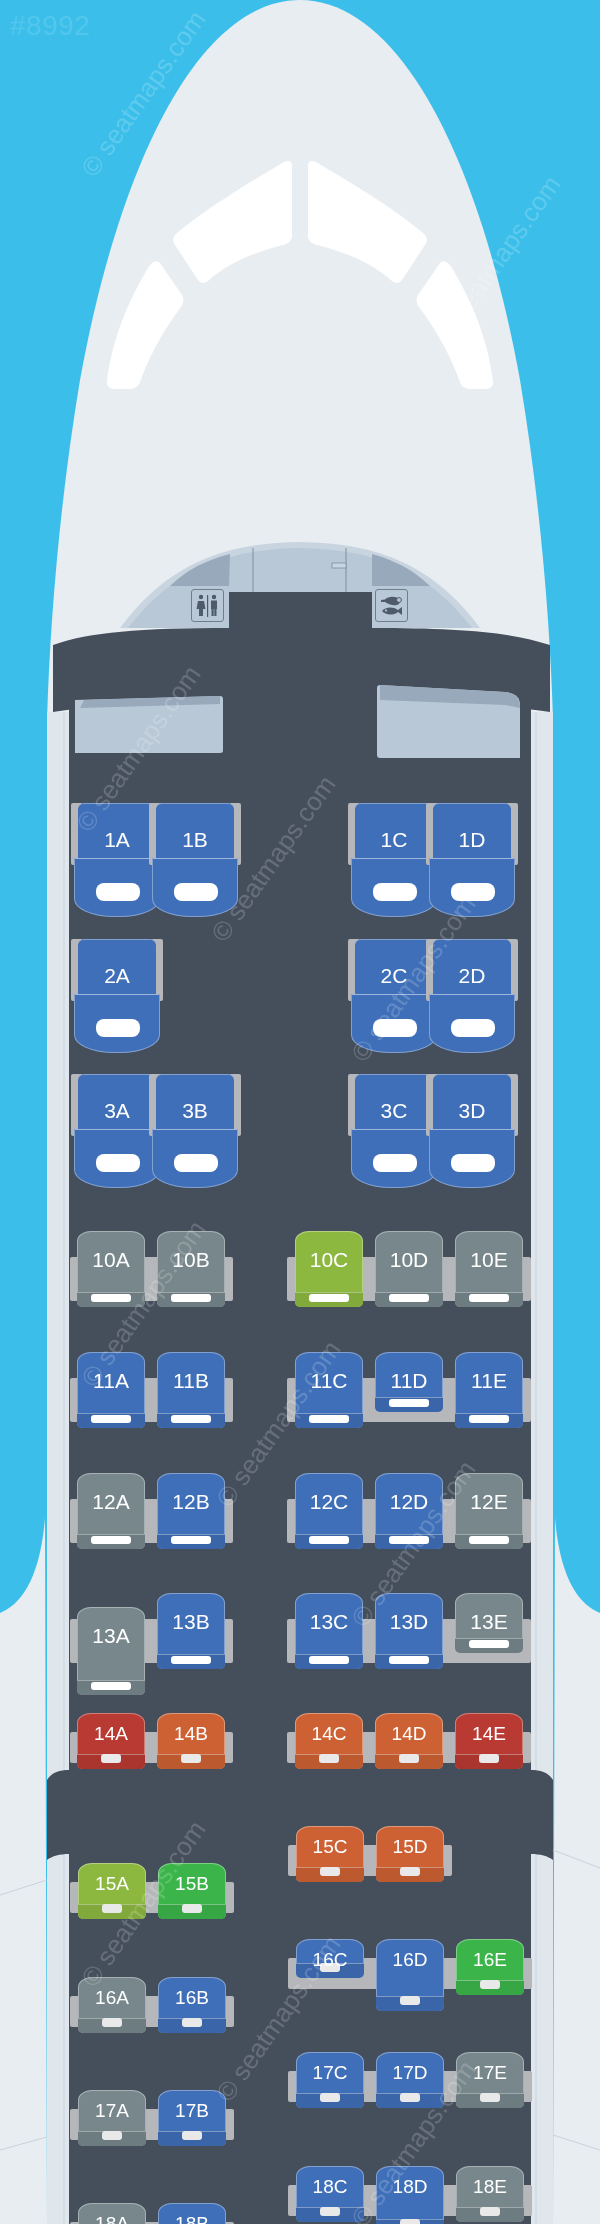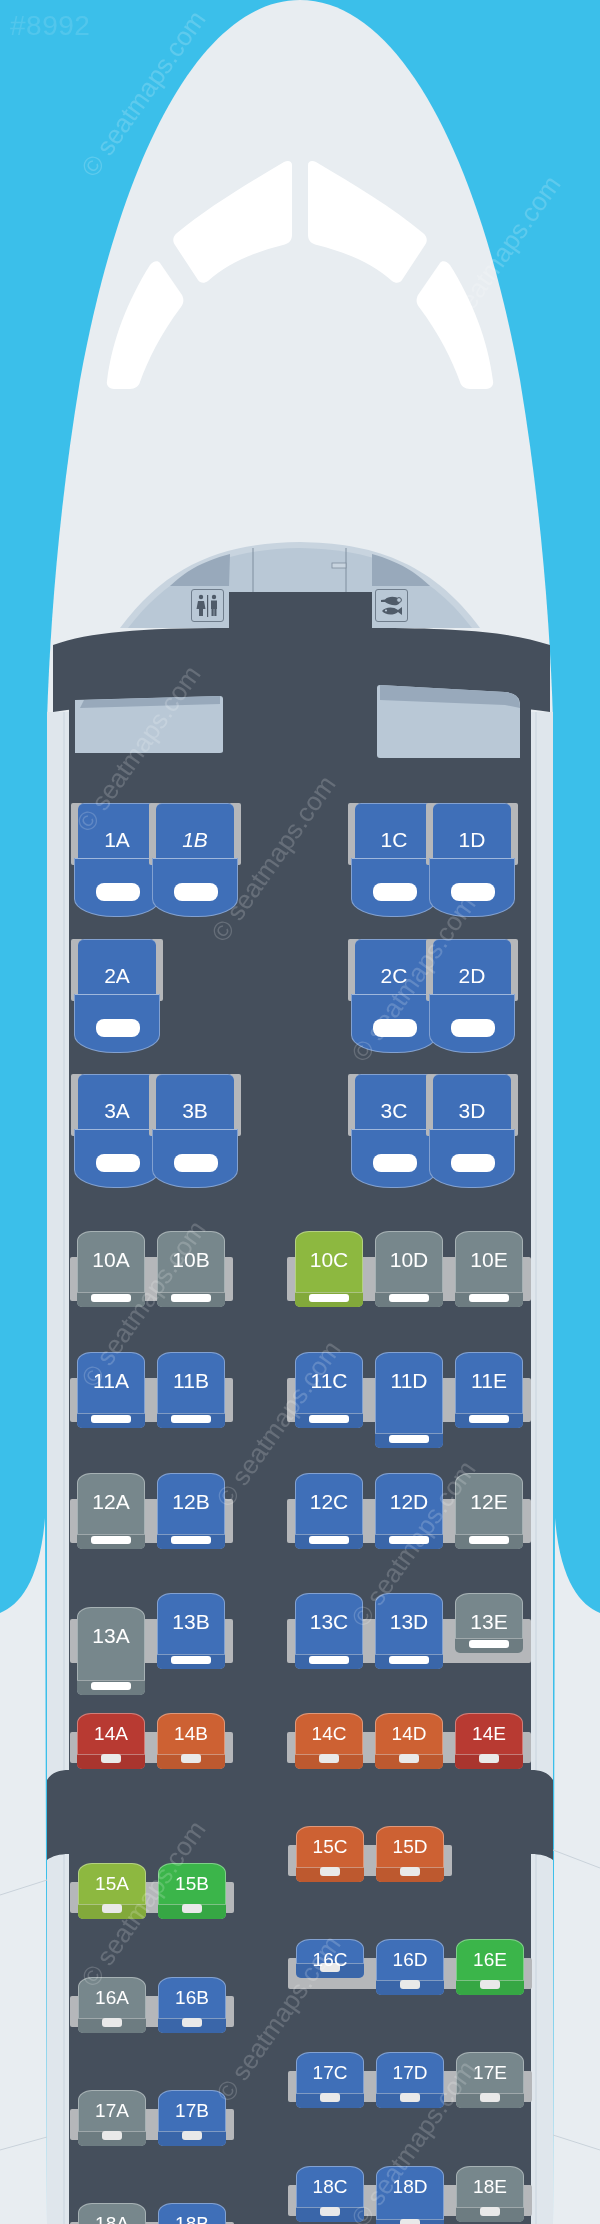--- a/index.html
+++ b/index.html
@@ -109,21 +109,21 @@
 
 <div id="seat-layer" class="abs" style="left:0;top:0;width:600px;height:2224px;z-index:10;">
     <div class="seat biz" style="left: 74px; top: 803px;">
       <div class="arm" style="left: -3px;"></div>
       <div class="arm" style="right: -3px;"></div>
       <div class="back" style="background: rgb(63, 111, 184);"></div>
       <div class="cush" style="background: rgb(63, 111, 184);"></div>
       <div class="pill"></div>
       <div class="lbl">1A</div>
     </div>
-    <div class="seat biz" style="left: 152px; top: 803px; font-style: italic;">
+    <div class="seat biz" style="left: 152px; top: 803px;">
       <div class="arm" style="left: -3px;"></div>
       <div class="arm" style="right: -3px;"></div>
       <div class="back" style="background: rgb(63, 111, 184);"></div>
       <div class="cush" style="background: rgb(63, 111, 184);"></div>
       <div class="pill"></div>
       <div class="lbl">1B</div>
     </div>
     <div class="seat biz" style="left: 351px; top: 803px;">
       <div class="arm" style="left: -3px;"></div>
       <div class="arm" style="right: -3px;"></div>
@@ -241,21 +241,21 @@
       <div class="front" style="background: rgb(63, 111, 184);"></div>
       <div class="pill"></div>
       <div class="lbl">11B</div>
     </div>
     <div class="seat eco" style="left: 295px; top: 1352px; height: 76px;">
       <div class="body" style="background: rgb(63, 111, 184);"></div>
       <div class="front" style="background: rgb(63, 111, 184);"></div>
       <div class="pill"></div>
       <div class="lbl">11C</div>
     </div>
-    <div class="seat eco" style="left: 375px; top: 1352px; height: 96px;">
+    <div class="seat eco" style="left: 375px; top: 1352px; height: 60px;">
       <div class="body" style="background: rgb(63, 111, 184);"></div>
       <div class="front" style="background: rgb(63, 111, 184);"></div>
       <div class="pill"></div>
       <div class="lbl">11D</div>
     </div>
     <div class="seat eco" style="left: 455px; top: 1352px; height: 76px;">
       <div class="body" style="background: rgb(63, 111, 184);"></div>
       <div class="front" style="background: rgb(63, 111, 184);"></div>
       <div class="pill"></div>
       <div class="lbl">11E</div>
@@ -395,21 +395,21 @@
       <div class="front" style="background: rgb(63, 111, 184);"></div>
       <div class="pill"></div>
       <div class="lbl">16B</div>
     </div>
     <div class="seat eco exitrow" style="left: 296px; top: 1939px; height: 39px;">
       <div class="body" style="background: rgb(63, 111, 184);"></div>
       <div class="front" style="background: rgb(63, 111, 184);"></div>
       <div class="pill"></div>
       <div class="lbl">16C</div>
     </div>
-    <div class="seat eco exitrow" style="left: 376px; top: 1939px; height: 56px;">
+    <div class="seat eco exitrow" style="left: 376px; top: 1939px; height: 72px;">
       <div class="body" style="background: rgb(63, 111, 184);"></div>
       <div class="front" style="background: rgb(63, 111, 184);"></div>
       <div class="pill"></div>
       <div class="lbl">16D</div>
     </div>
     <div class="seat eco exitrow" style="left: 456px; top: 1939px; height: 56px;">
       <div class="body" style="background: rgb(59, 181, 74);"></div>
       <div class="front" style="background: rgb(59, 181, 74);"></div>
       <div class="pill"></div>
       <div class="lbl">16E</div>

